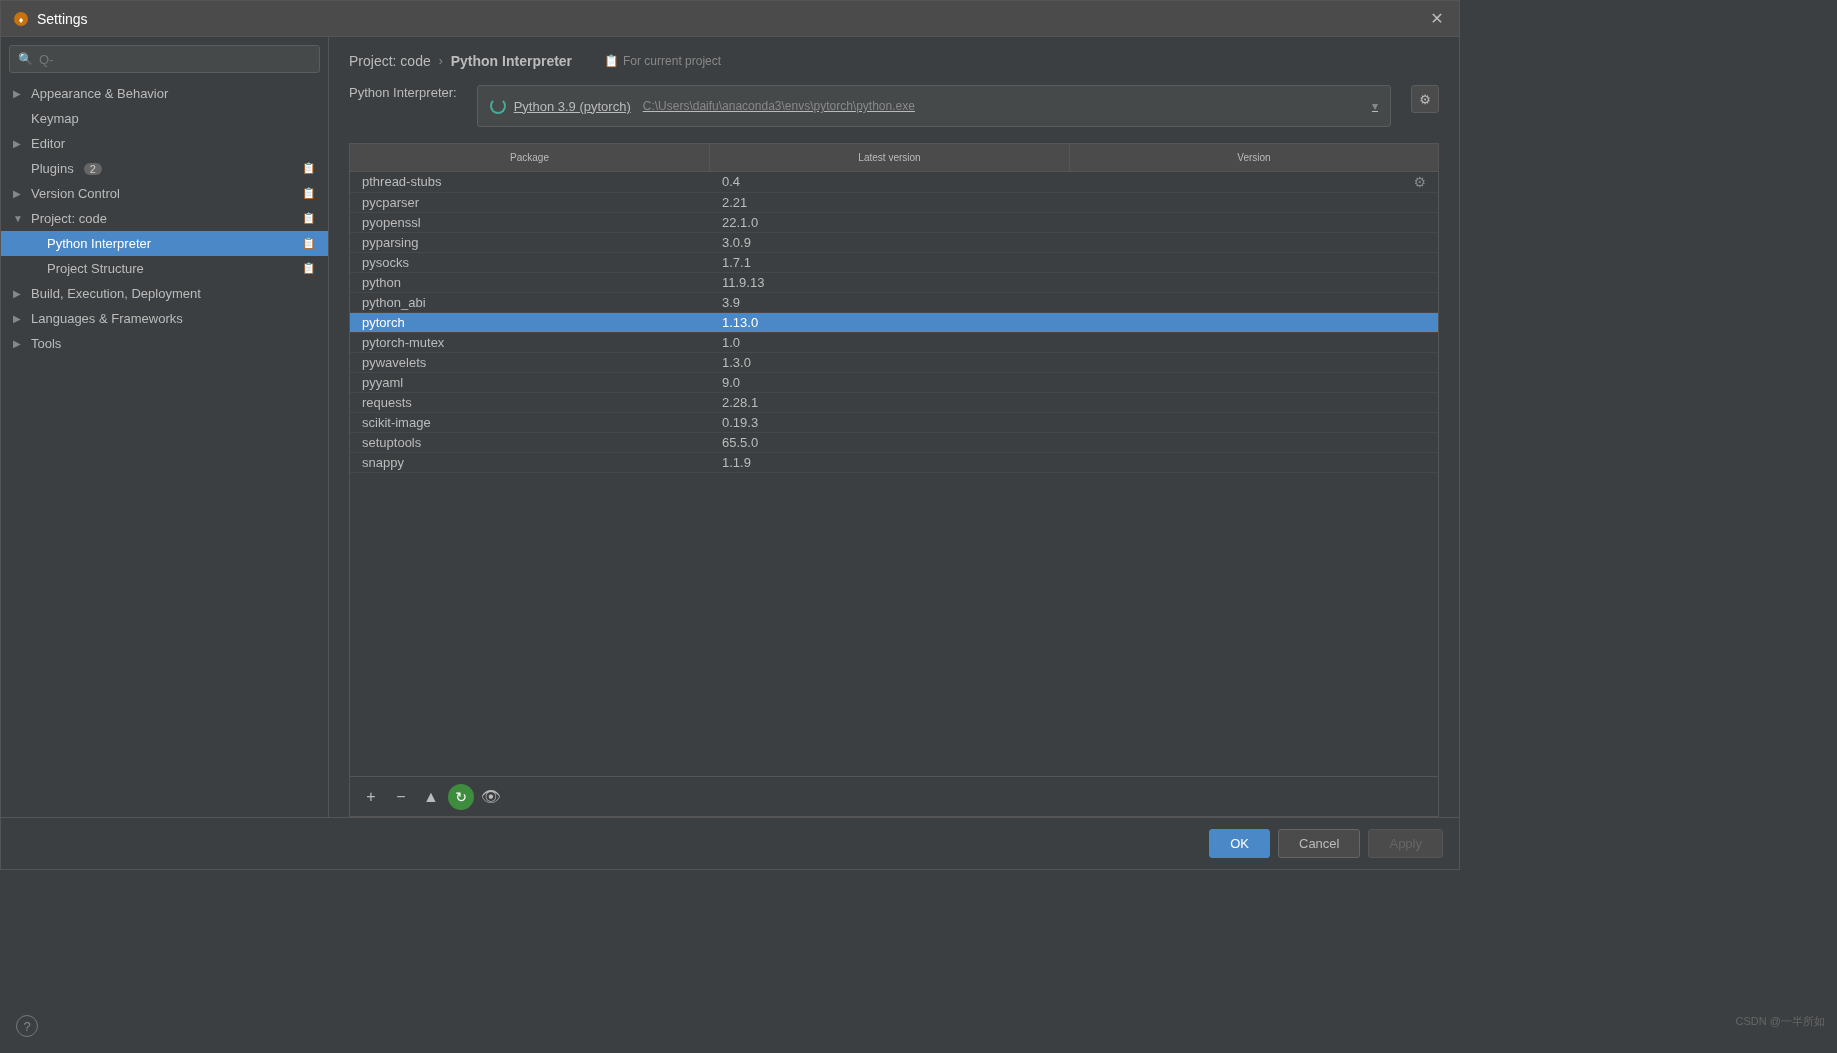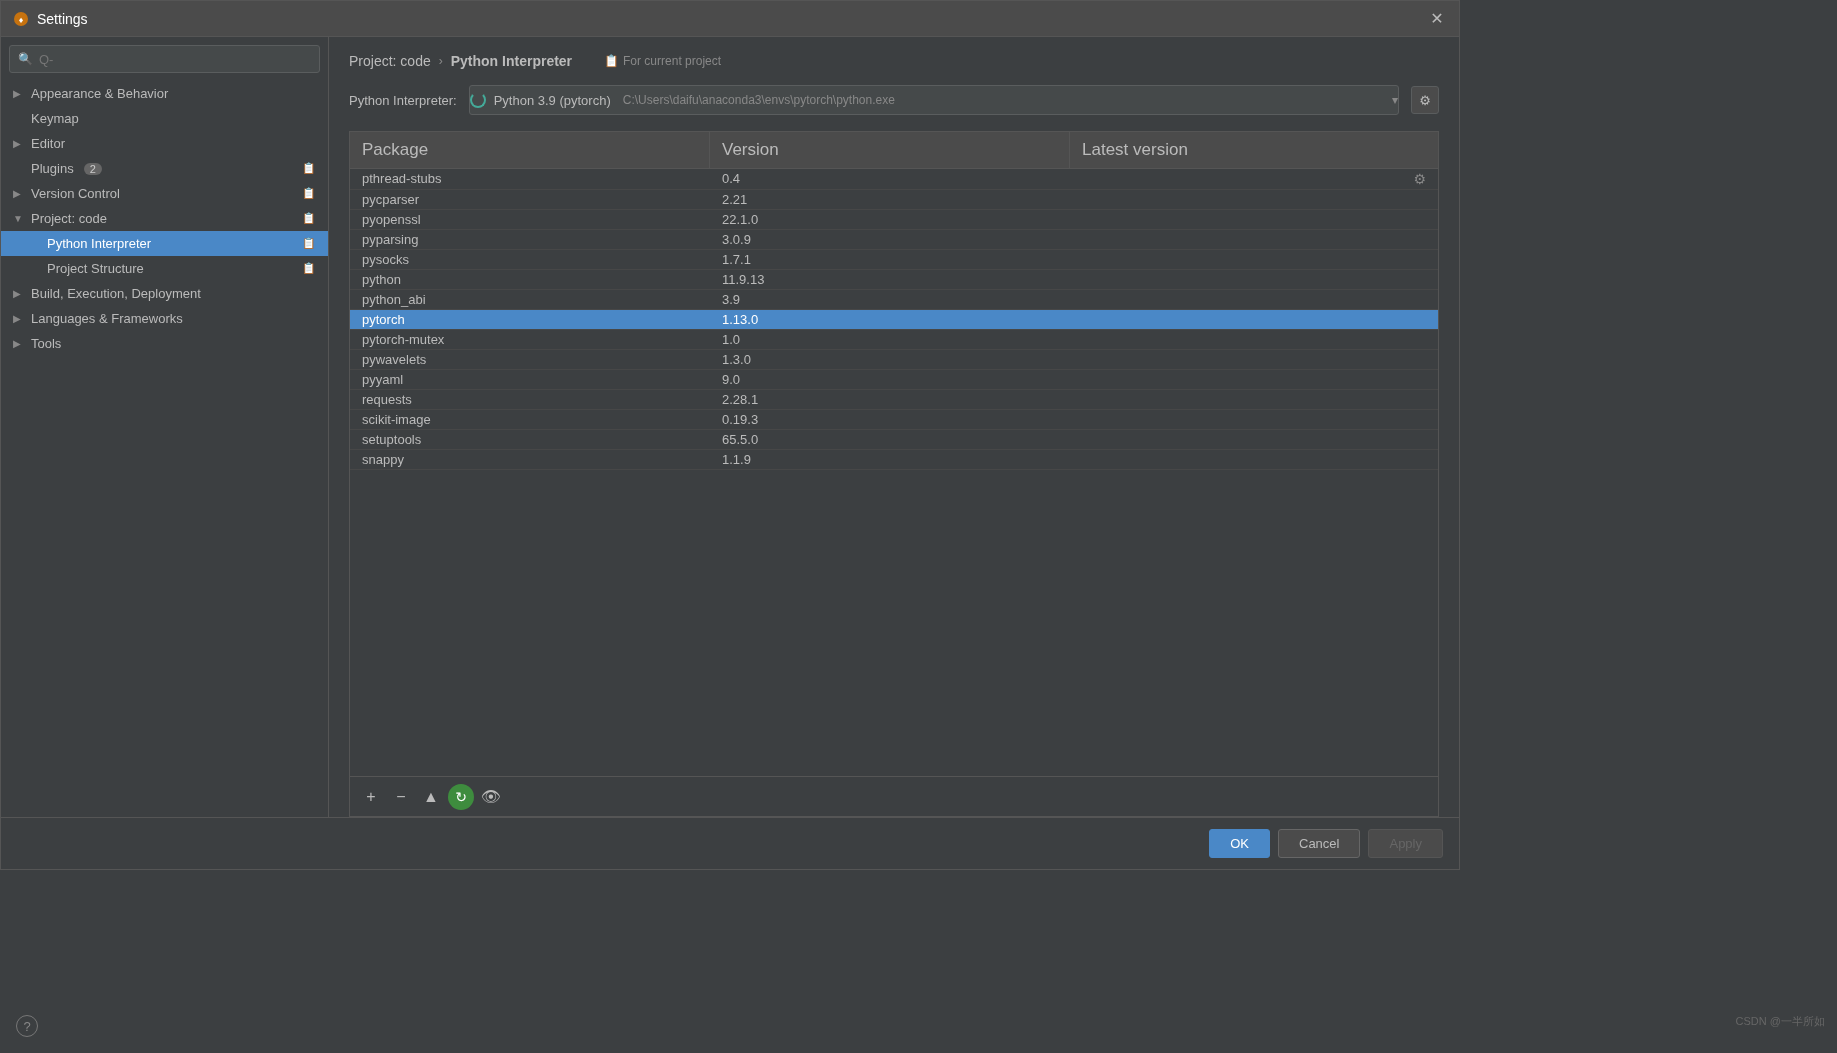--- a/index.html
+++ b/index.html
@@ -186,41 +186,42 @@
       margin-left: 24px;
       color: #888;
       font-size: 12px;
       display: flex;
       align-items: center;
       gap: 4px;
     }
 
     .interpreter-row {
       display: flex;
-      align-items: center;
-      gap: 12px;
+      align-items: flex-start;
+      gap: 20px;
       margin-bottom: 16px;
     }
 
     .interpreter-label {
       color: #bbbbbb;
       font-size: 13px;
       white-space: nowrap;
     }
 
     .interpreter-select {
       flex: 1;
-      height: 30px;
+      height: 42px;
       background: #45494a;
       border: 1px solid #5a5d5e;
       border-radius: 3px;
       display: flex;
       align-items: center;
-      padding: 0 0;
+      padding: 0 12px;
       gap: 8px;
+      text-decoration: underline;
     }
 
     .interpreter-icon {
       width: 16px;
       height: 16px;
       border-radius: 50%;
       border: 2px solid #4a9;
       border-top-color: transparent;
       flex-shrink: 0;
     }
@@ -267,22 +268,23 @@
     .table-header {
       display: grid;
       grid-template-columns: 360px 360px 1fr;
       background: #4b4b4b;
       border-bottom: 1px solid #555;
     }
 
     .table-header-cell {
       padding: 8px 12px;
       color: #bbbbbb;
-      font-size: 17px;
+      font-size: 10px;
       border-right: 1px solid #555;
+      text-align: center;
     }
 
     .table-header-cell:last-child {
       border-right: none;
     }
 
     .table-body {
       overflow-y: auto;
       flex: 1;
     }
@@ -537,22 +539,22 @@
           <span class="interpreter-dropdown">▾</span>
         </div>
         <div class="interpreter-settings">
           <span>⚙</span>
         </div>
       </div>
 
       <div class="packages-table">
         <div class="table-header">
           <div class="table-header-cell">Package</div>
+          <div class="table-header-cell">Latest version</div>
           <div class="table-header-cell">Version</div>
-          <div class="table-header-cell">Latest version</div>
         </div>
         <div class="table-body" id="table-body">
 
         <div class="table-row">
     <div class="table-cell">pthread-stubs</div>
     <div class="table-cell">0.4</div>
     <div class="table-cell table-cell-actions">
       <span class="spinner-icon">⚙</span>
 
     </div>

